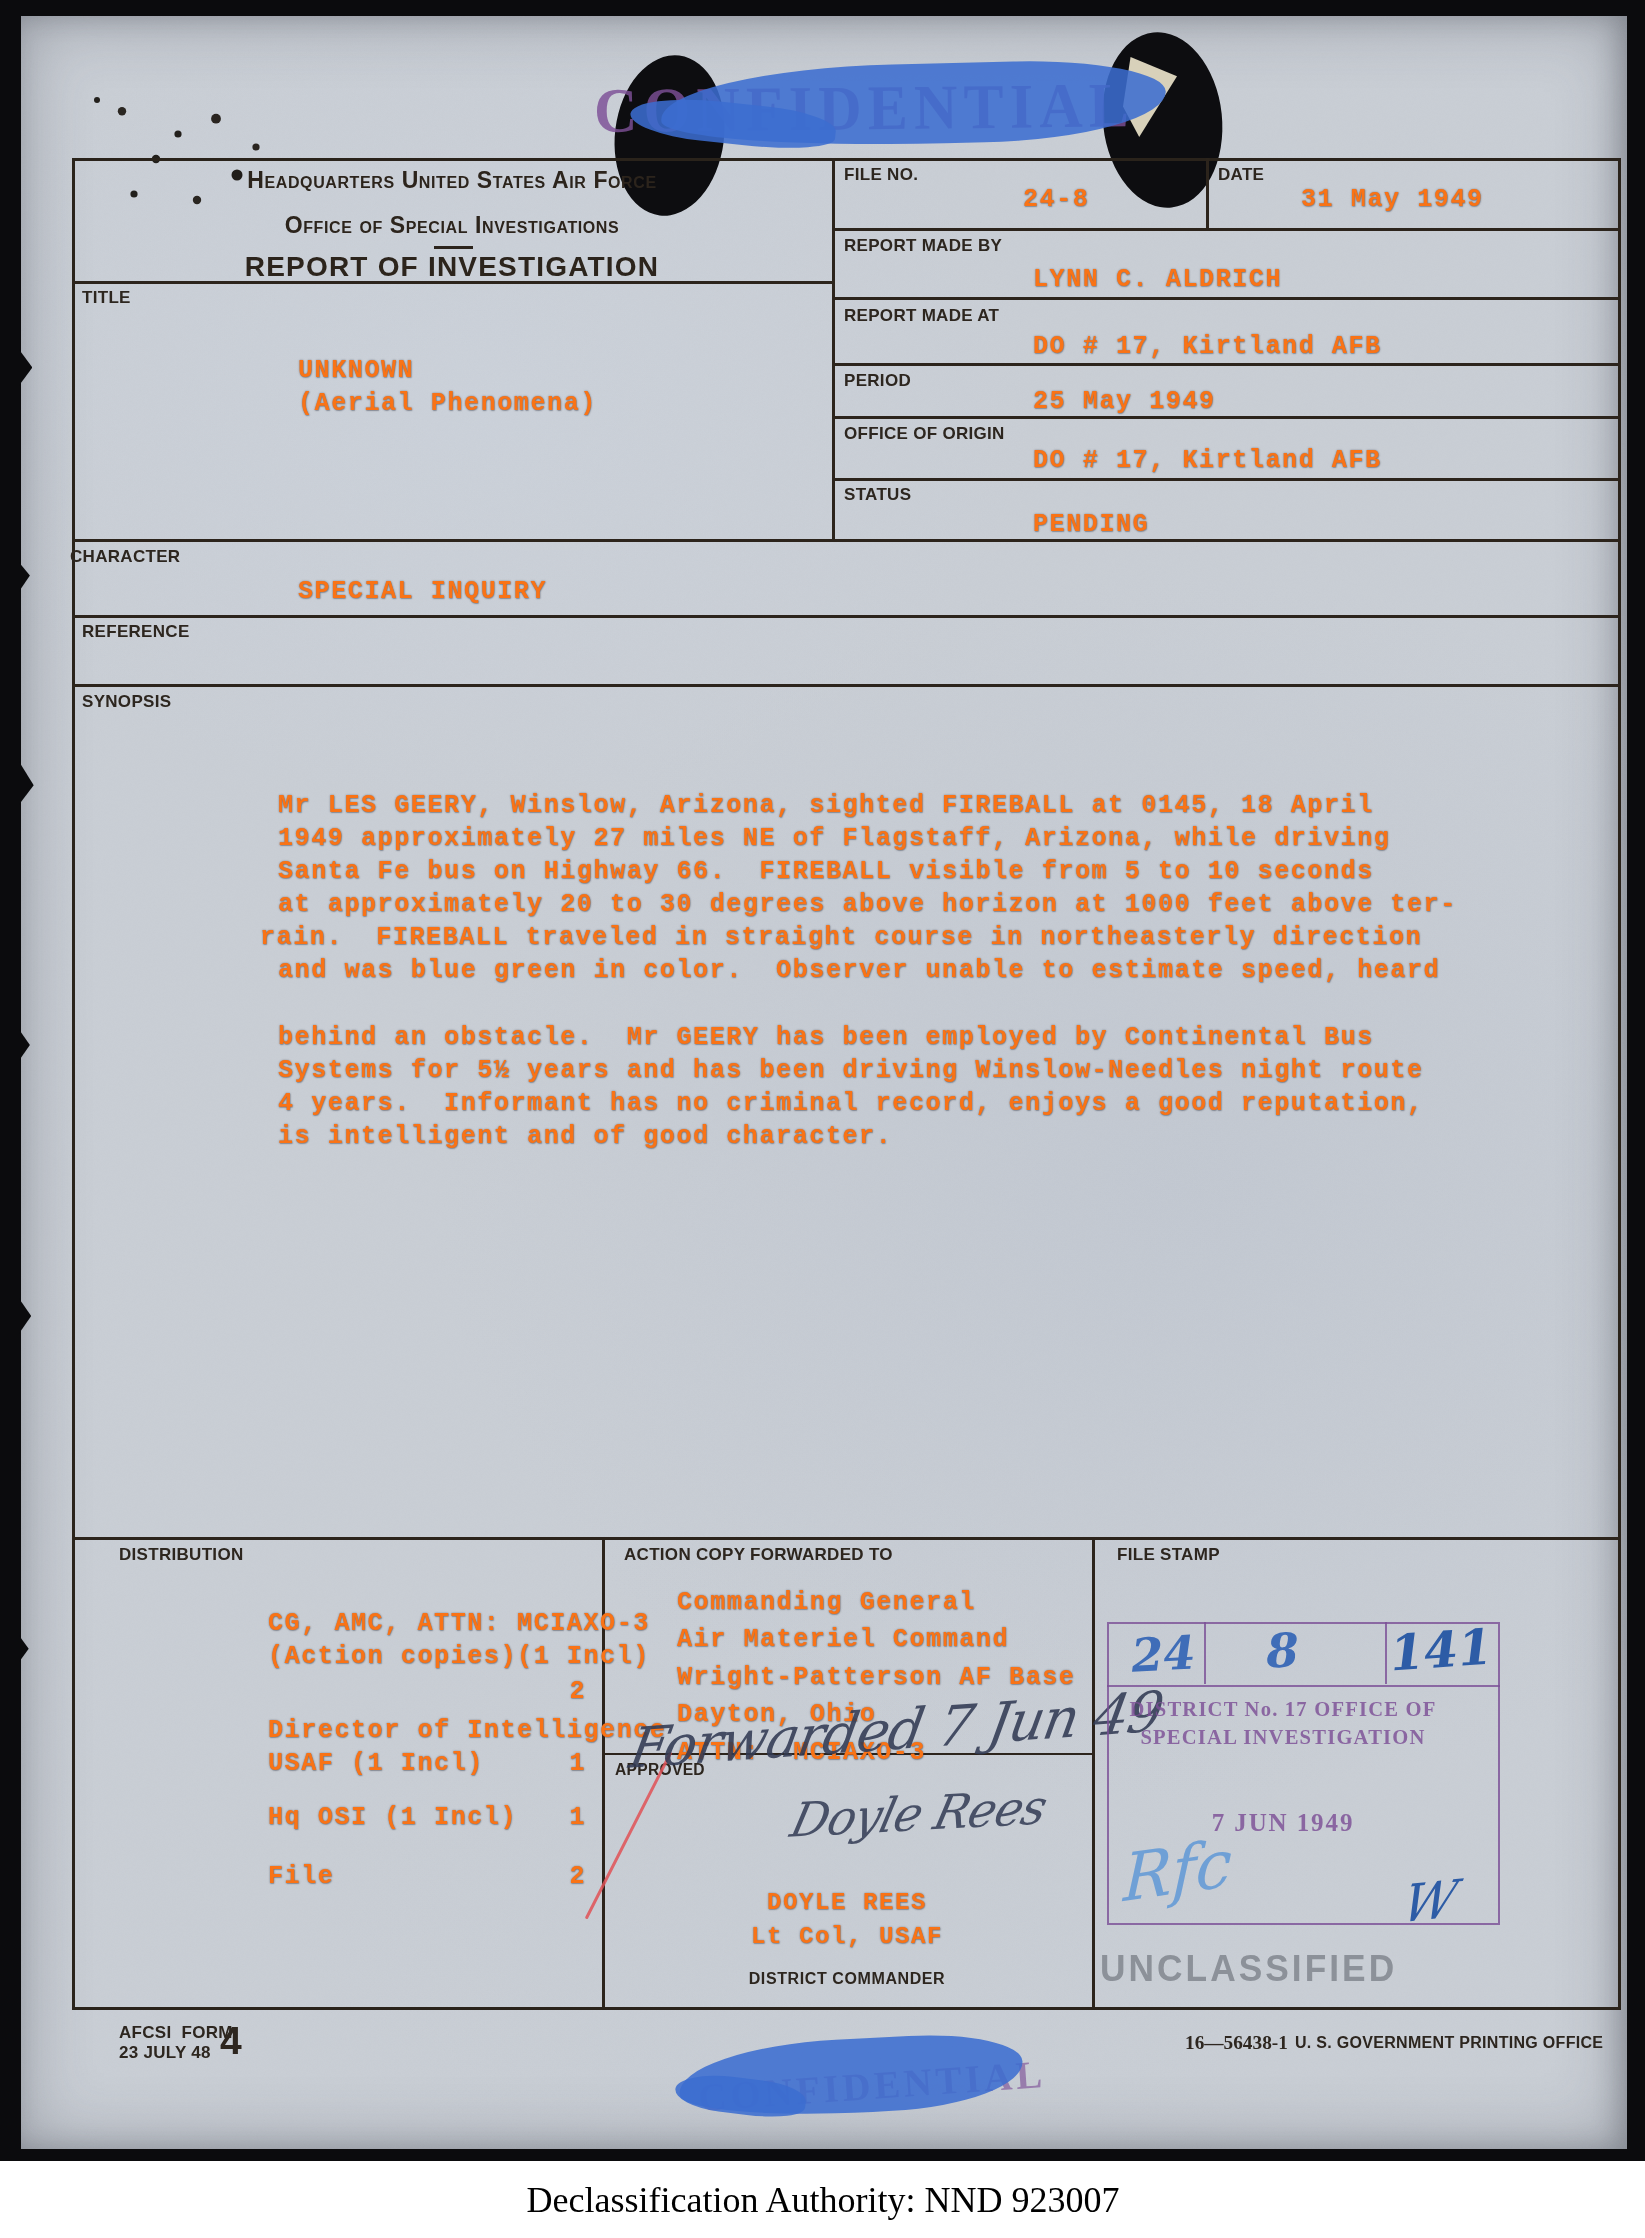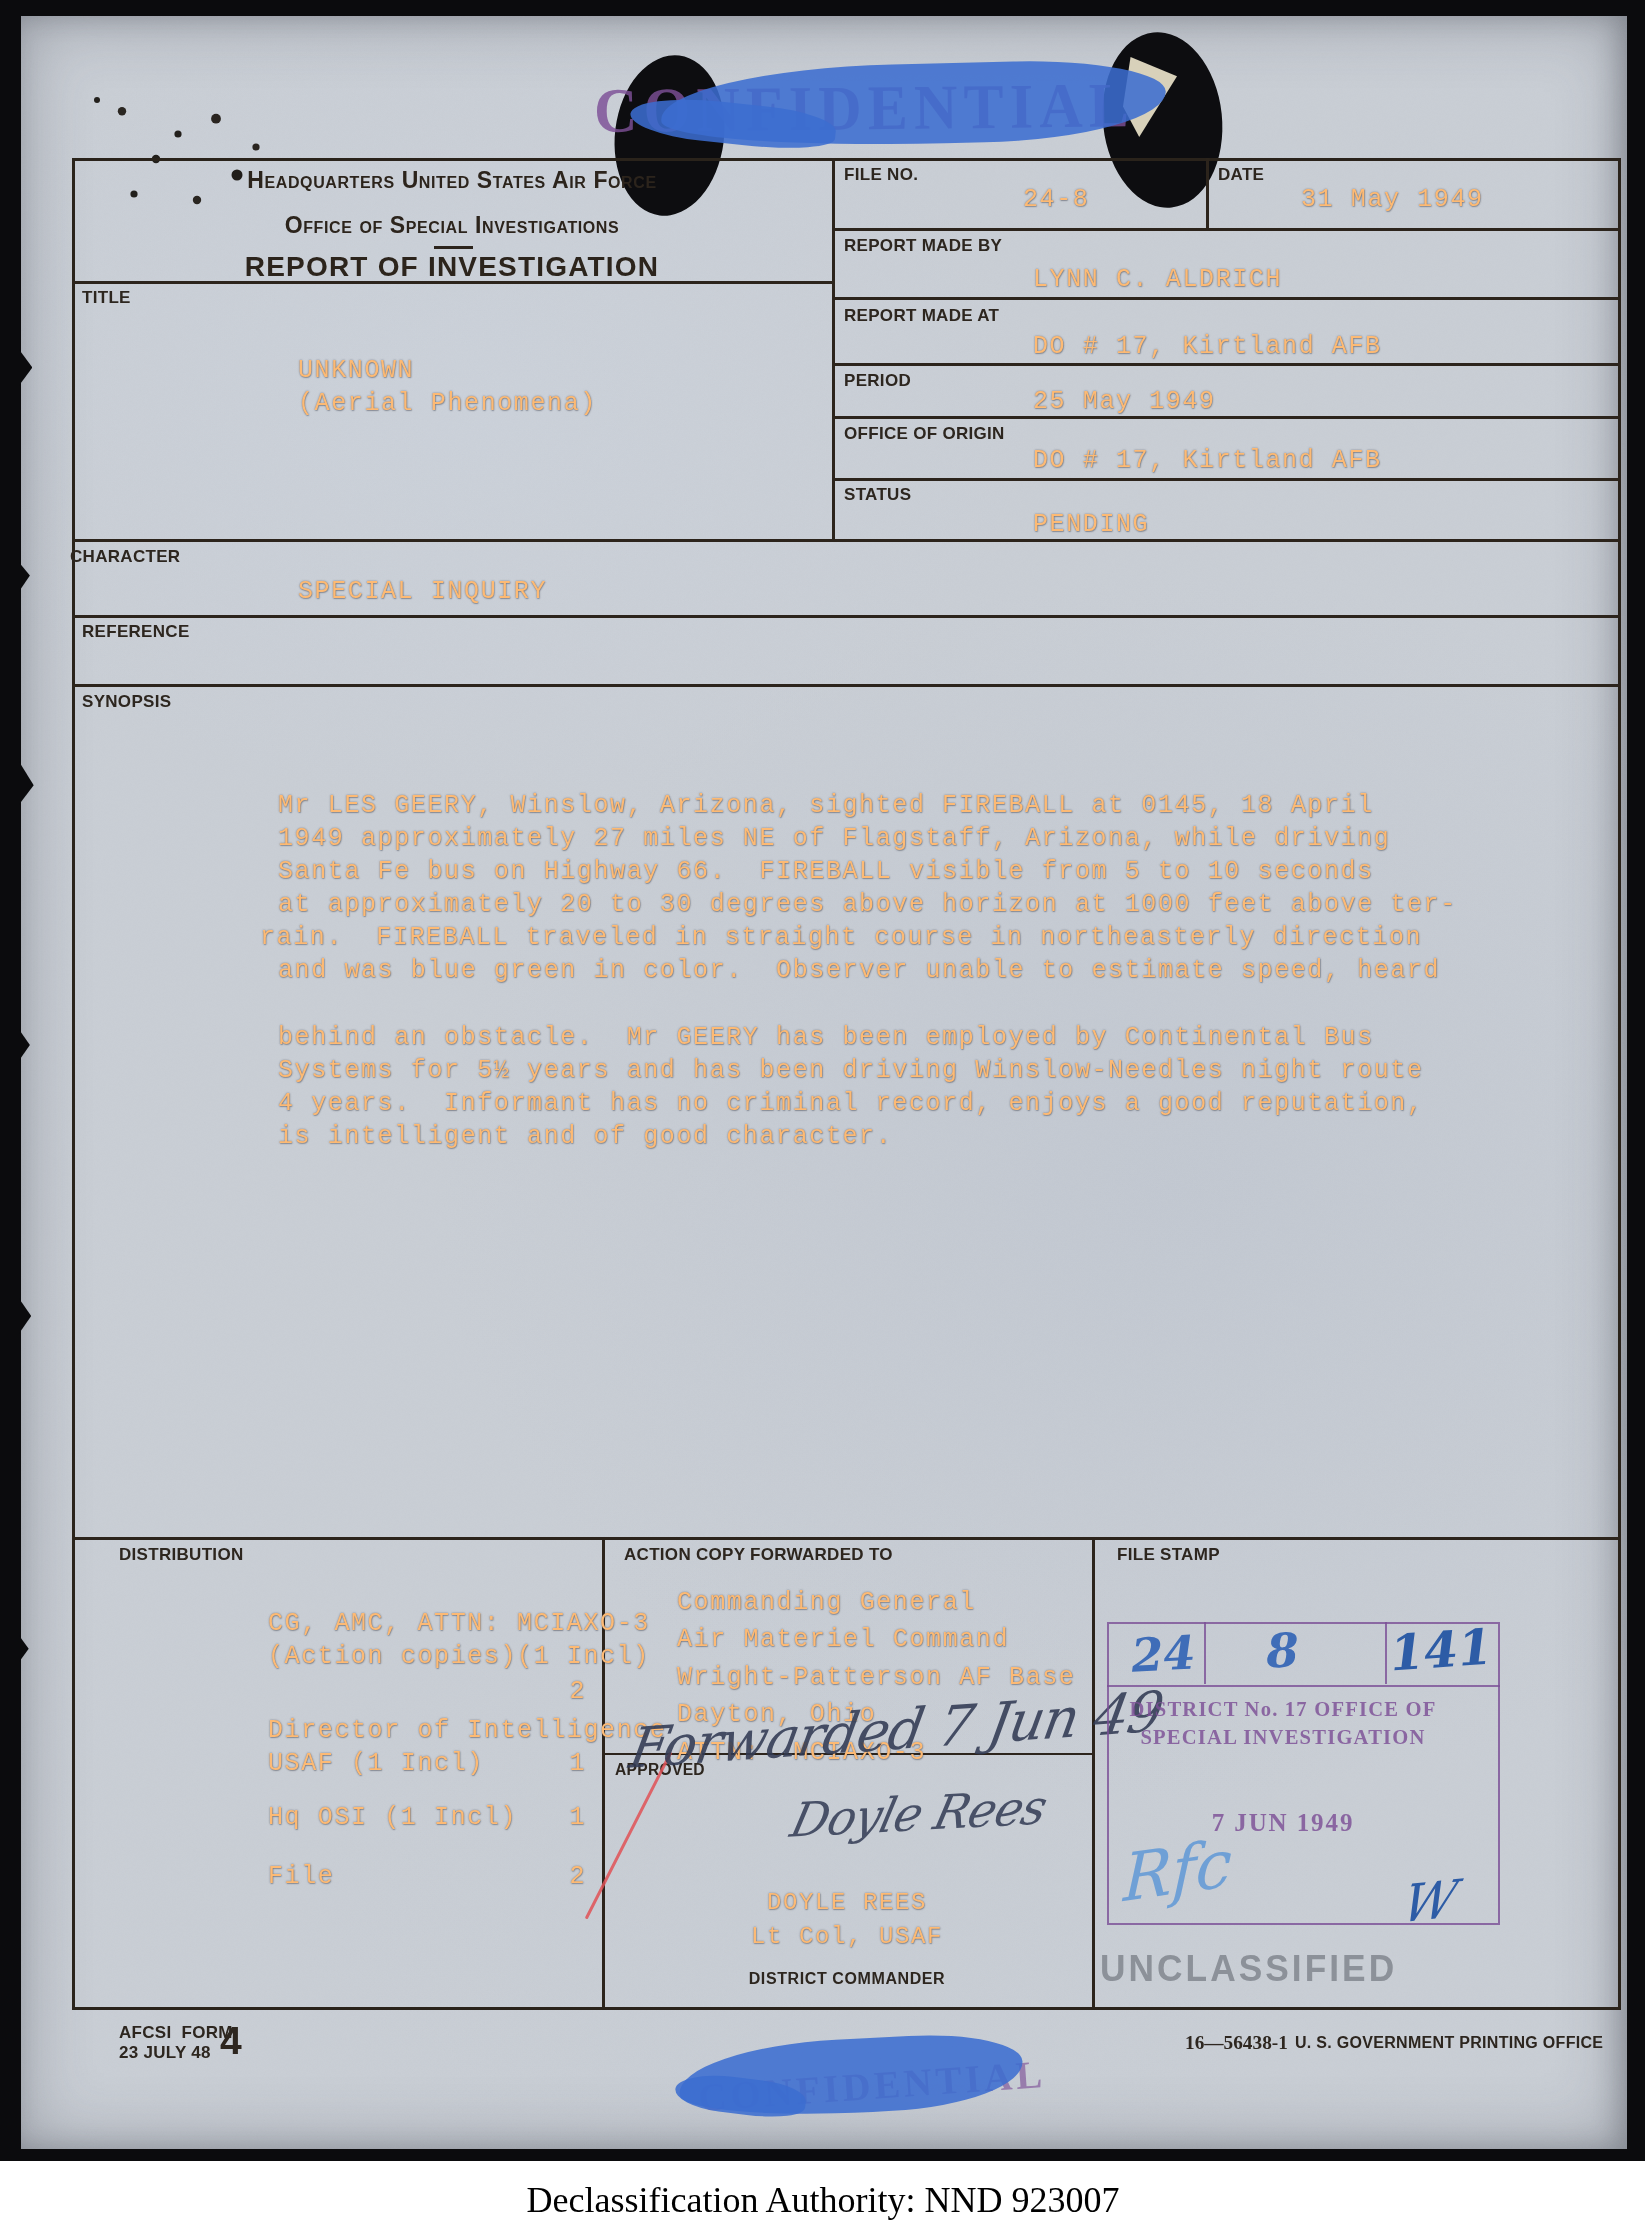--- a/index.html
+++ b/index.html
@@ -13,22 +13,22 @@
              radial-gradient(749px 562px at 50% 88%, rgba(198,204,212,.4), rgba(198,204,212,0) 70%),
              #c9ced5;
            box-shadow: inset 0 0 69px rgba(52,55,66,.33), inset -8.7px 0 25px rgba(40,42,52,.25); }
   .grain { position:absolute; left:21px; top:16px; width:1606px; height:2133px; opacity:.5; pointer-events:none; }
   .hline { position:absolute; background:#2c241c; height:2.5px; }
   .vline { position:absolute; background:#2c241c; width:2.5px; }
   .formborder { position:absolute; left:72px; top:158px; width:1549px; height:1852px;
                 border:3.7px solid #2a231b; }
   .label { position:absolute; font-weight:700; font-size:17px; color:#2d261f; letter-spacing:0.3px;
            font-family:"Liberation Sans", sans-serif; white-space:pre; }
-  .typed { position:absolute; font-family:"Liberation Mono", monospace; font-weight:400; font-size:25px;
-           color:#fdba74; letter-spacing:1.6px; white-space:pre;
+  .typed { position:absolute; font-family:"Liberation Mono", monospace; font-weight:700; font-size:25px;
+           color:#f97316; letter-spacing:1.6px; white-space:pre;
            text-shadow:0 0 1.9px rgba(55,56,70,.55), 0.6px 0.6px 1.2px rgba(55,56,70,.35); }
   .headcell { position:absolute; left:81px; width:742px; text-align:center; color:#2c241c; }
   .orgline { font-variant:small-caps; font-weight:700; font-size:23px; letter-spacing:0.6px; line-height:21px; }
   .formtitle { font-weight:700; font-size:28px; letter-spacing:1.2px; }
   .purple { color:rgba(125,79,150,.82); font-family:"Liberation Serif", serif; font-weight:700; }
   .bluestroke { position:absolute; background:#3c6dd0; opacity:.87; }
   .hand { position:absolute; font-family:"DejaVu Serif", serif; font-style:italic; color:#323b54;
           letter-spacing:-1.2px; white-space:pre; }
   .handblue { position:absolute; font-family:"DejaVu Serif", serif; font-style:italic; color:#3f6db8; white-space:pre; }
   .punch { position:absolute; background:#0d0d10; border-radius:50%; }

